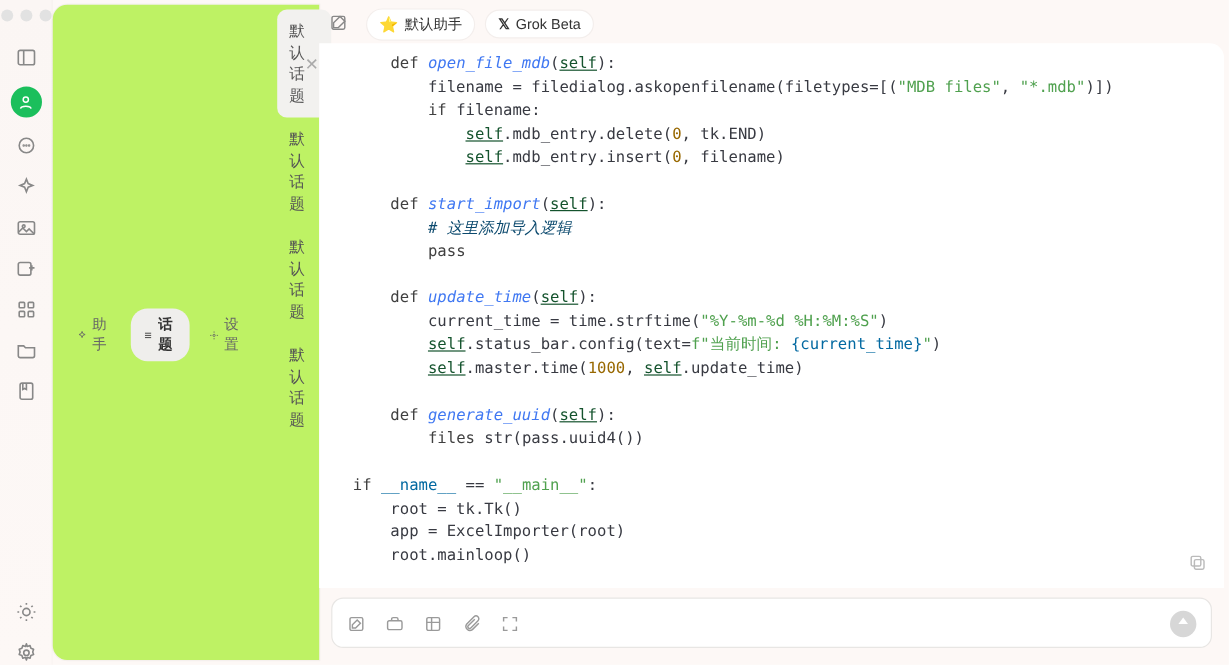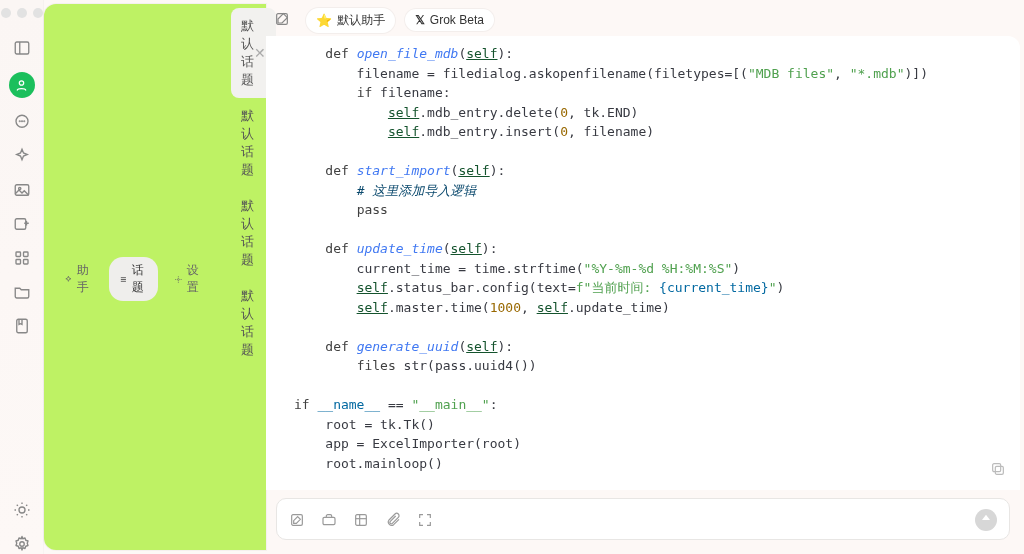--- a/index.html
+++ b/index.html
@@ -13,21 +13,21 @@
   .rail-icon { width: 20px; height: 20px; display: flex; align-items: center; justify-content: center; color: #888; cursor: pointer; }
   .rail-icon svg { width: 18px; height: 18px; }
   .avatar { width: 26px; height: 26px; border-radius: 50%; background: #1bbf5c; display: flex; align-items: center; justify-content: center; color: #fff; }
   .rail-spacer { flex: 1; }
 
   
   .sidebar { width: 222px; background: #bef264; border-radius: 12px 0 0 12px; margin: 4px 0 4px 0; display: flex; box-shadow: 0 0 0 1px rgba(0,0,0,0.03); }
   .side-top { display: flex; align-items: center; padding: 10px 10px 6px 10px; gap: 8px; }
   .tabs { display: flex; align-items: center; gap: 6px; flex: 1; }
   .tab { display: flex; align-items: center; gap: 4px; padding: 5px 10px; border-radius: 14px; font-size: 12px; color: #666; cursor: pointer; }
-  .tab.active { background: #efeeec; color: #333; }
+  .tab.active { background: #efeeec; color: #333; font-weight: bold; }
   .tab svg { width: 13px; height: 13px; }
   .compose-icon { color: #888; cursor: pointer; }
   .topic-list { padding: 4px 8px; }
   .topic { display: flex; align-items: center; justify-content: space-between; padding: 9px 10px; border-radius: 8px; font-size: 13px; color: #555; cursor: pointer; }
   .topic.selected { background: #f2f1ef; }
   .topic .close { color: #aaa; font-size: 14px; visibility: hidden; }
   .topic.selected .close { visibility: visible; }
 
   
   .main { flex: 1; display: flex; flex-direction: column; margin: 4px 4px 4px 0; }

